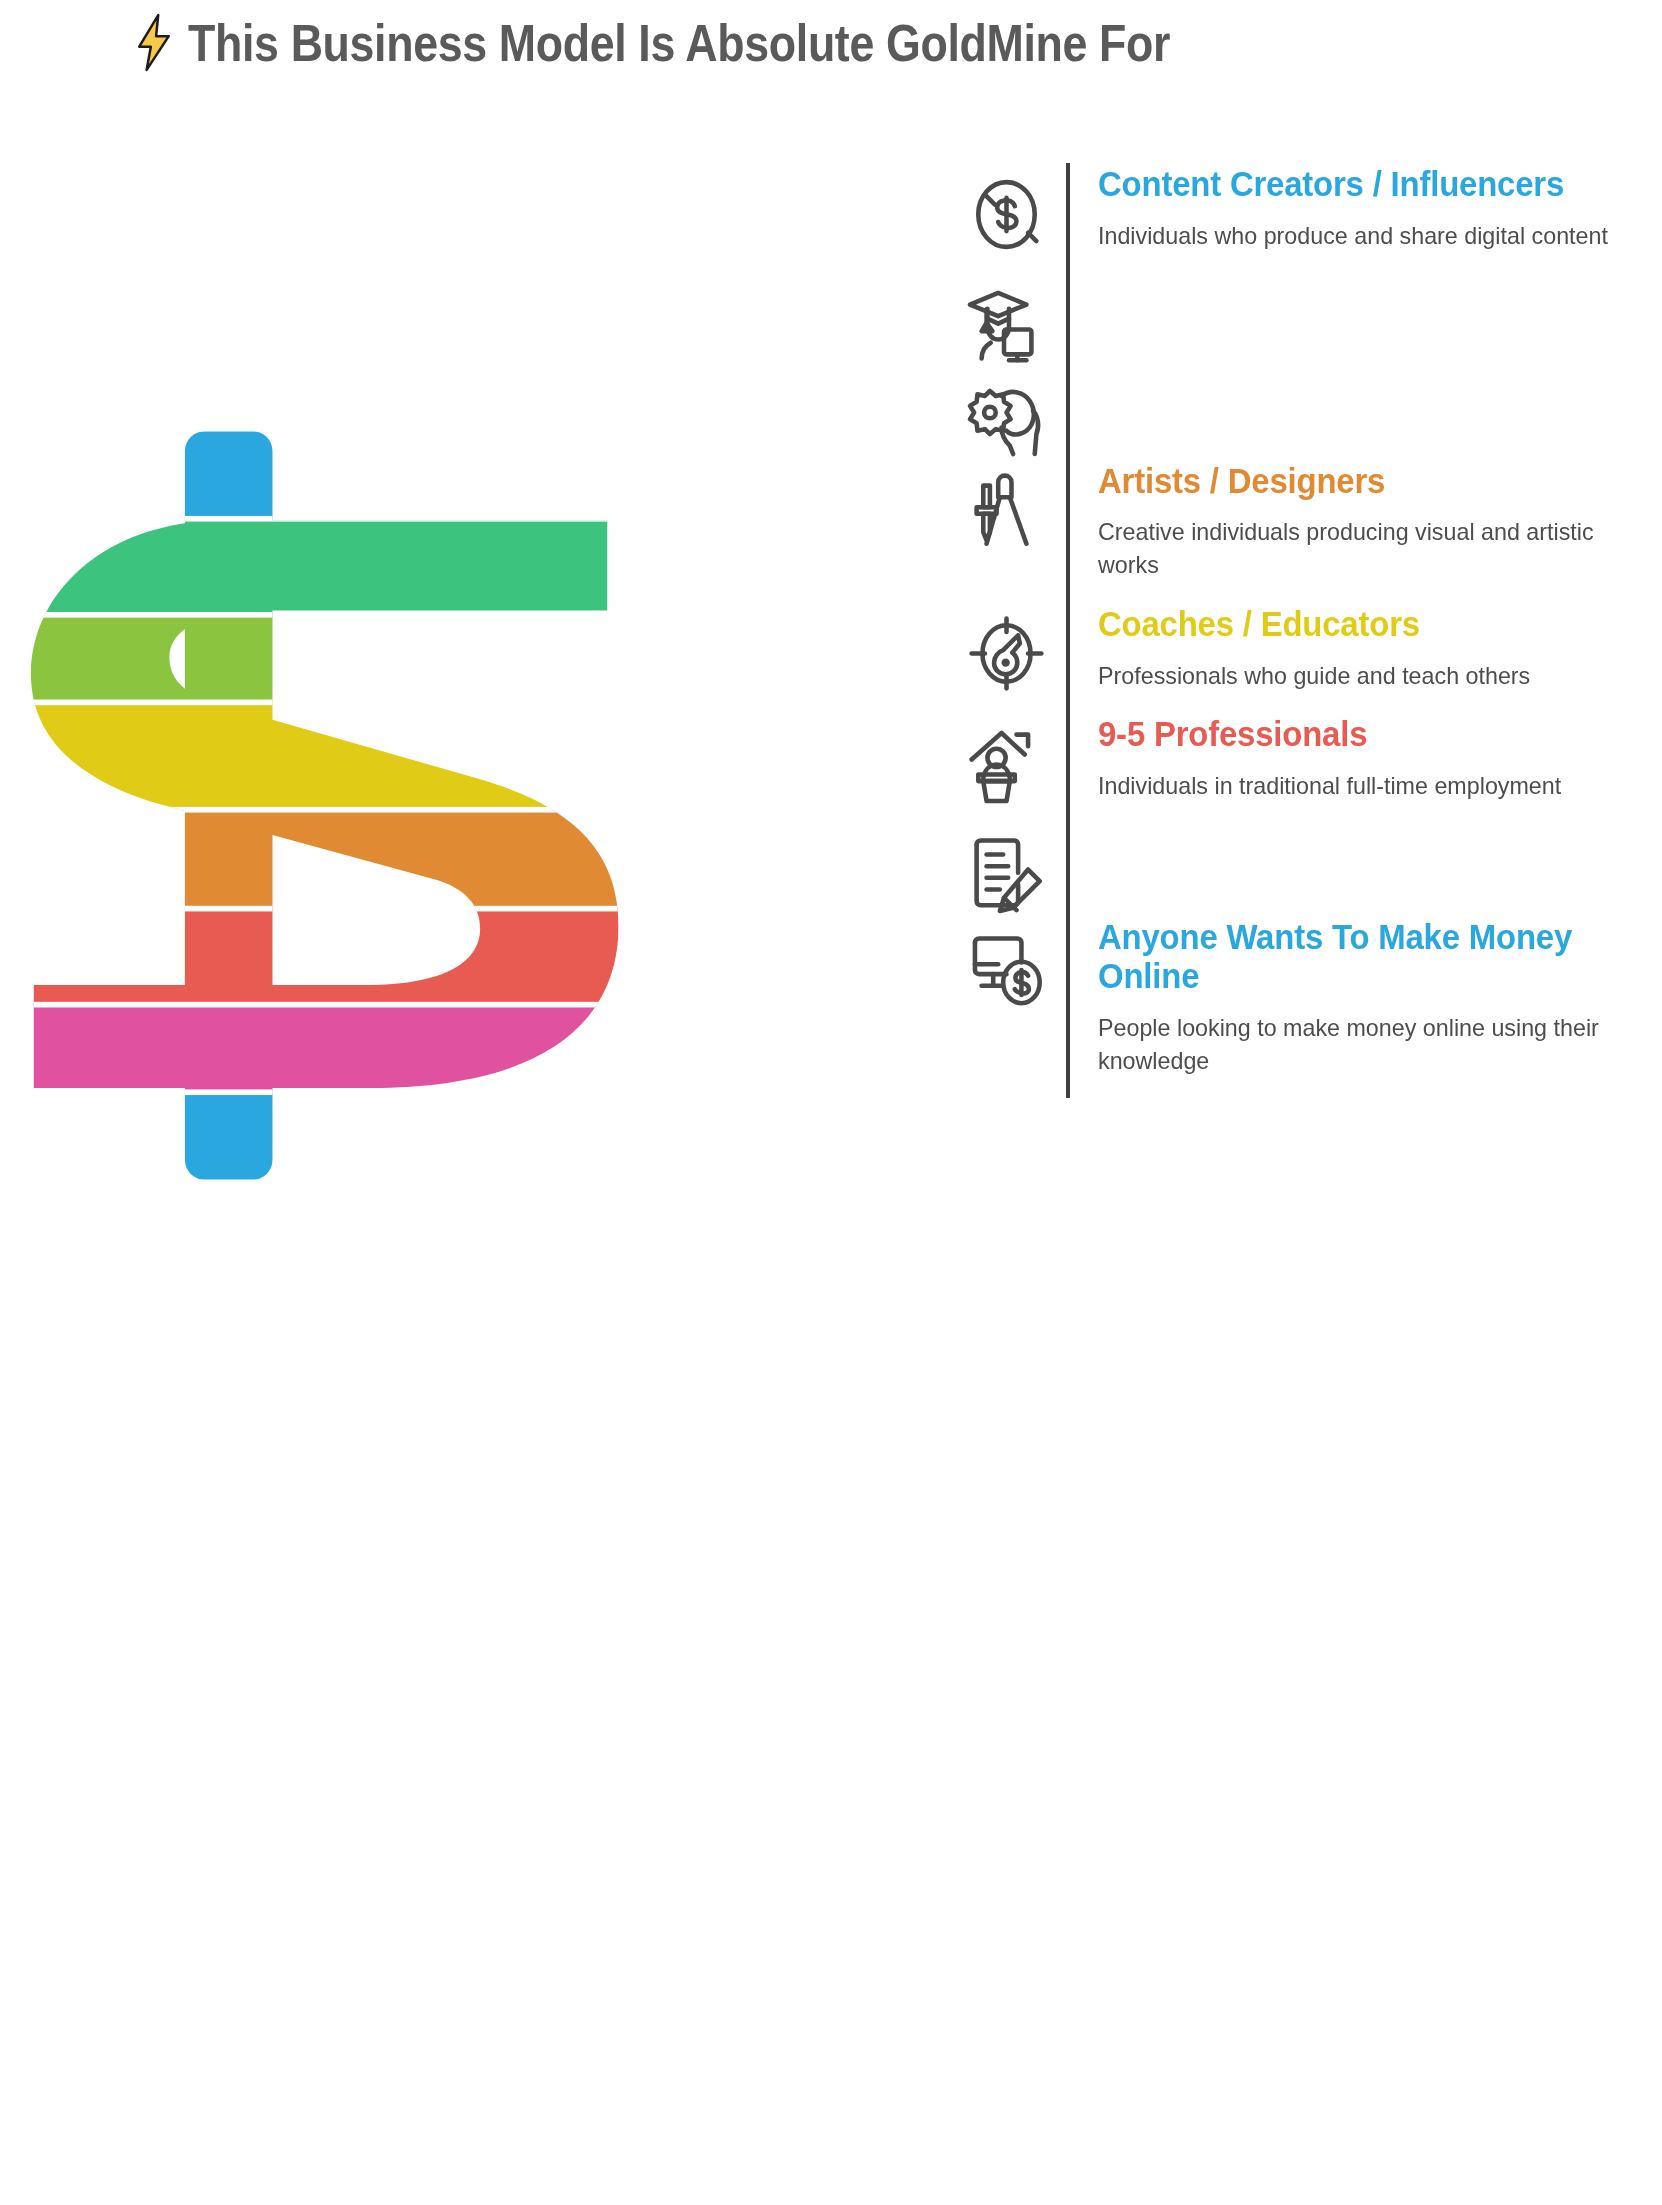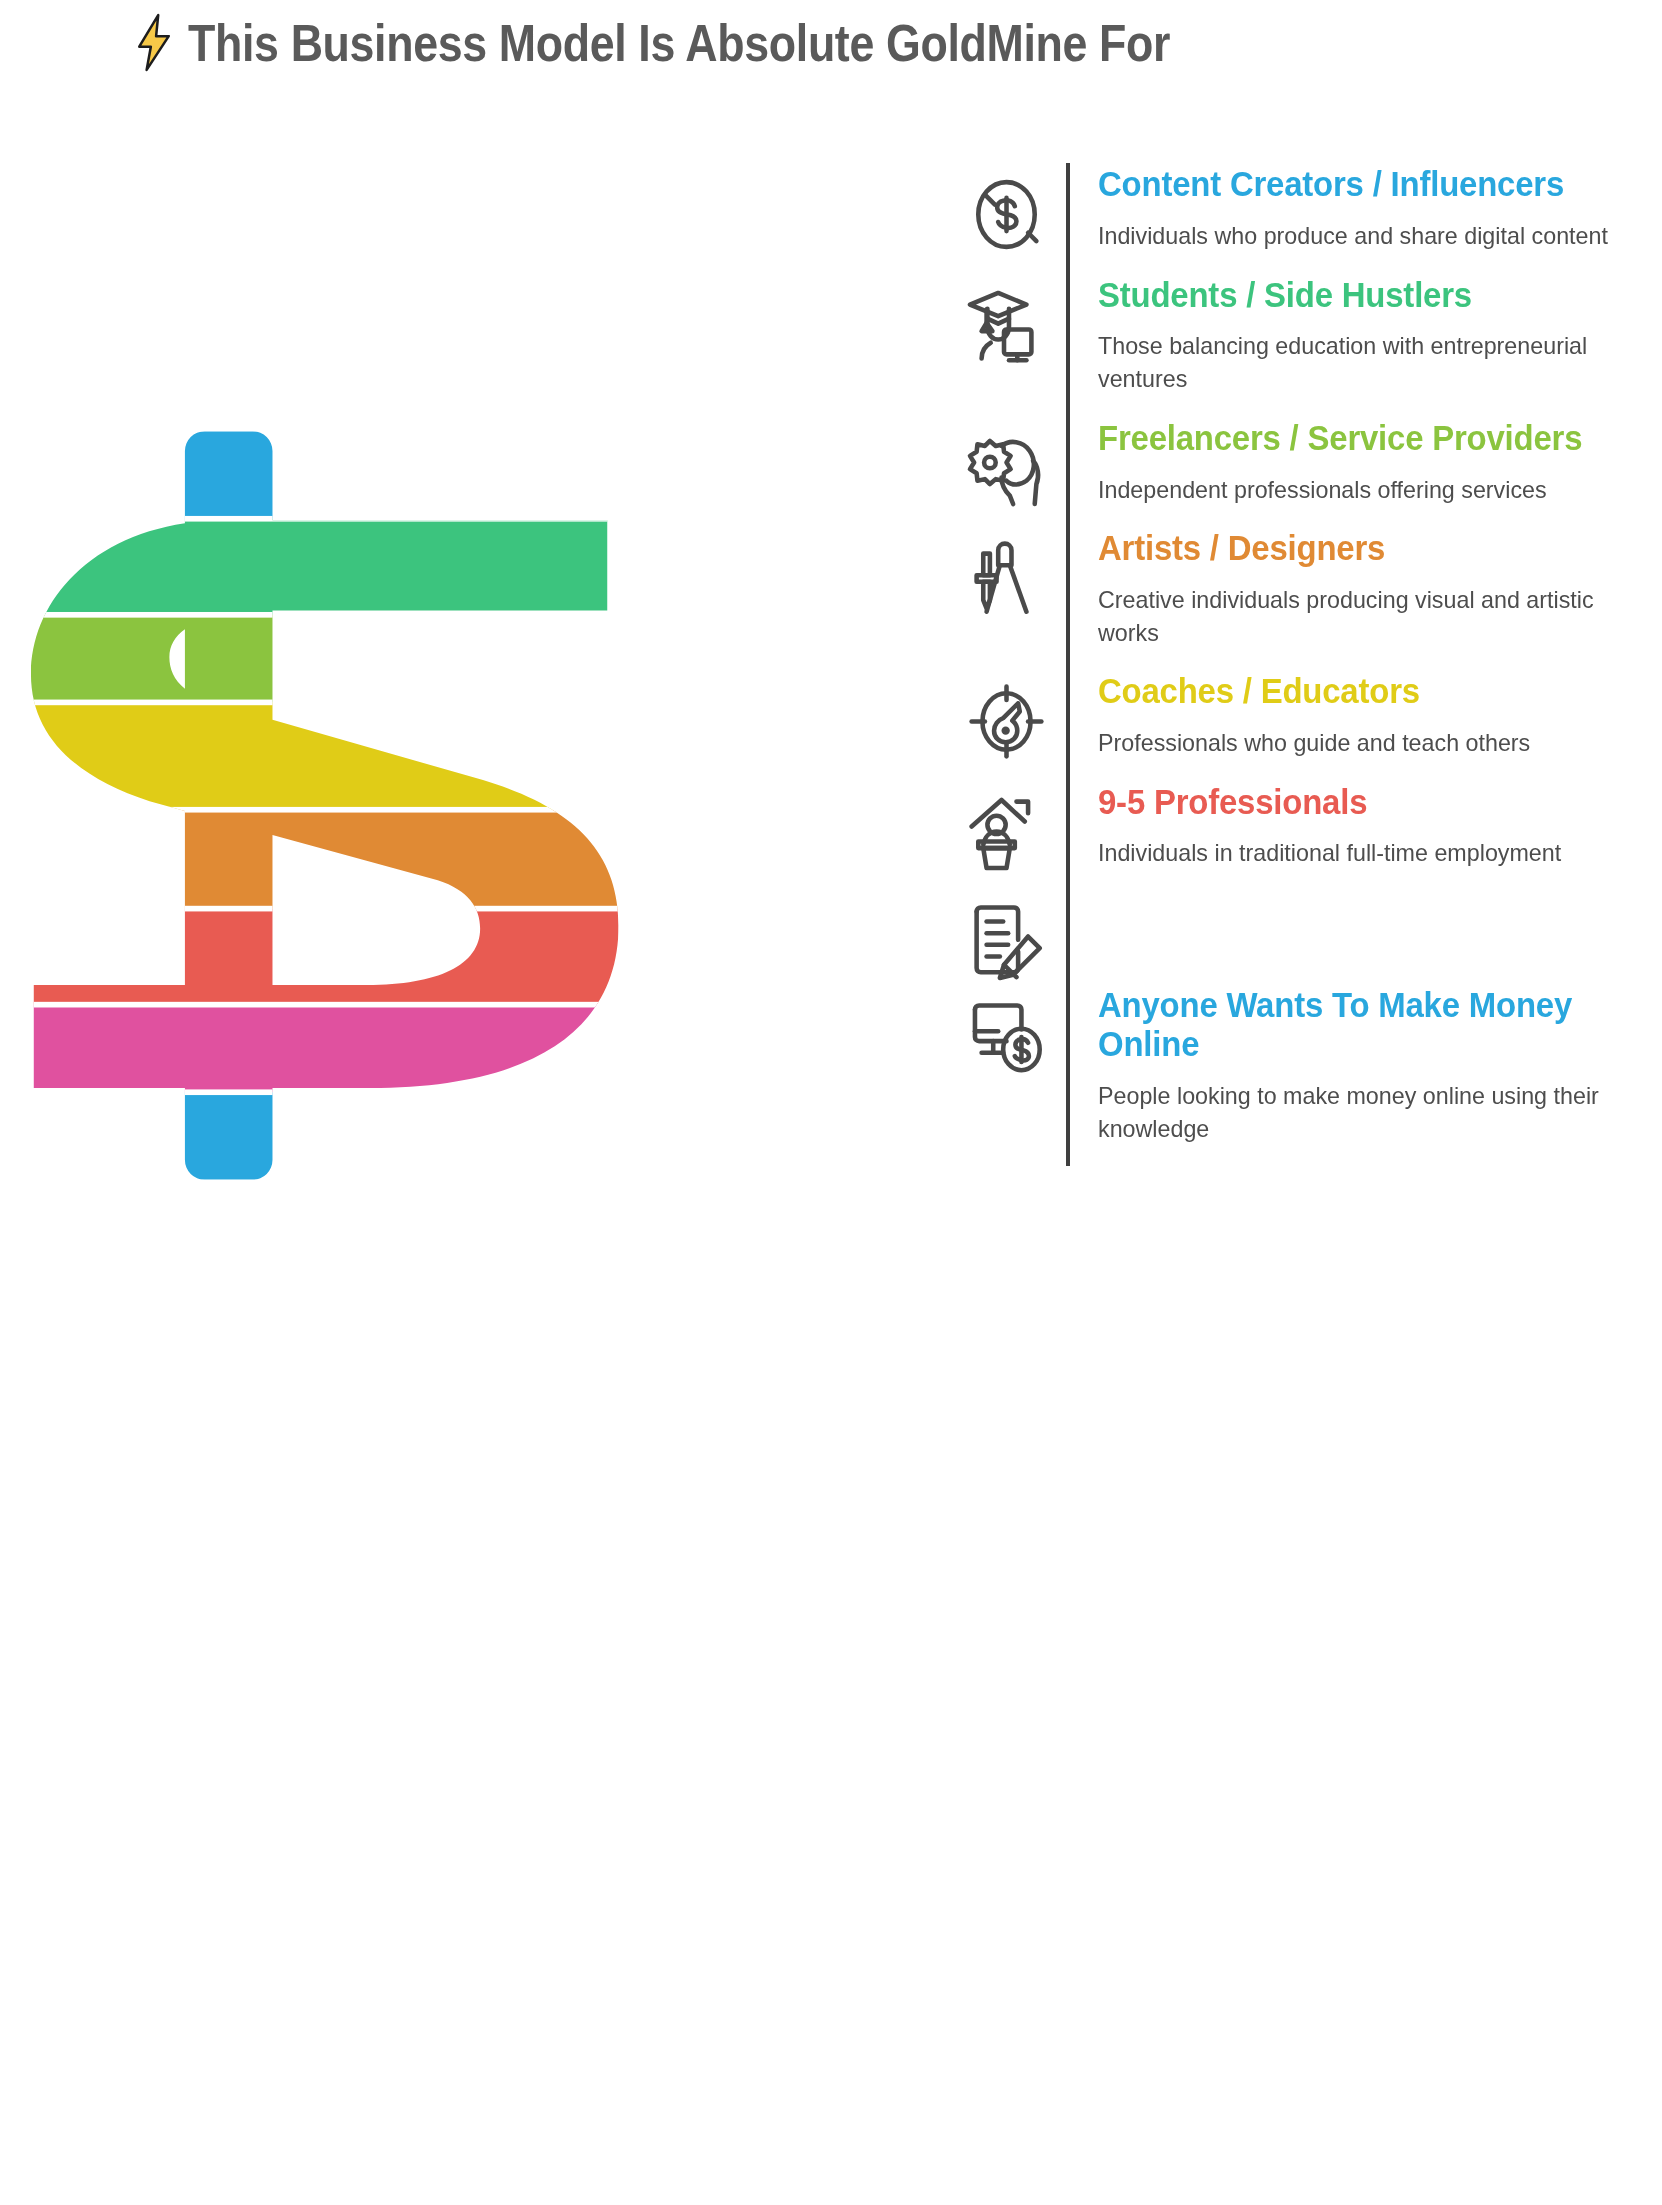--- a/index.html
+++ b/index.html
@@ -197,41 +197,33 @@
           <path d="M26 48 L20 58 L33 58 Z"></path>
           <path d="M27 31 L27 52 C27 62, 33 68, 40 68 C47 68, 53 62, 53 52 L53 31"></path>
           <path d="M27 43 L40 49 L53 43"></path>
           <path d="M31 72 C24 76, 20 83, 20 91"></path>
           <rect x="47" y="56" width="33" height="30" rx="3"></rect>
           <path d="M63 86 L63 93"></path>
           <path d="M53 93 L74 93"></path>
         </svg>
       </div>
       <div class="divider"></div>
-      <div class="text-cell">
-        <div class="heading" style="color:#3CC47E">Students / Side Hustlers</div>
-        <div class="desc">Those balancing education with entrepreneurial ventures</div>
-      </div>
     </div>
 
     <div class="row">
       <div class="icon-cell">
         <svg class="ico" viewBox="0 0 100 100">
           <path d="M30 18 L37 24 L46 22 L47 31 L55 36 L50 44 L55 52 L47 57 L46 66 L37 64 L30 70 L24 64 L15 66 L14 57 L6 52 L11 44 L6 36 L14 31 L15 22 L24 24 Z"></path>
           <circle cx="30" cy="44" r="7"></circle>
           <path d="M44 24 C54 16, 70 18, 78 30 C86 42, 84 58, 74 66 C66 72, 56 72, 50 66"></path>
           <path d="M44 62 C44 72, 48 78, 54 84 L58 94"></path>
           <path d="M82 42 C88 48, 90 60, 86 70 L84 94"></path>
         </svg>
       </div>
       <div class="divider"></div>
-      <div class="text-cell">
-        <div class="heading" style="color:#8BC43F">Freelancers / Service Providers</div>
-        <div class="desc">Independent professionals offering services</div>
-      </div>
     </div>
 
     <div class="row">
       <div class="icon-cell">
         <svg class="ico" viewBox="0 0 100 100">
           <path d="M22 20 L30 20 L30 46 L22 46 Z"></path>
           <path d="M14 46 L38 46 L38 54 L14 54 Z"></path>
           <path d="M22 54 L30 54 L30 76 L26 86 L22 76 Z"></path>
           <path d="M40 16 C40 11, 44 8, 48 8 C52 8, 56 11, 56 16 L56 34 L40 34 Z"></path>
           <path d="M42 34 L26 90"></path>

